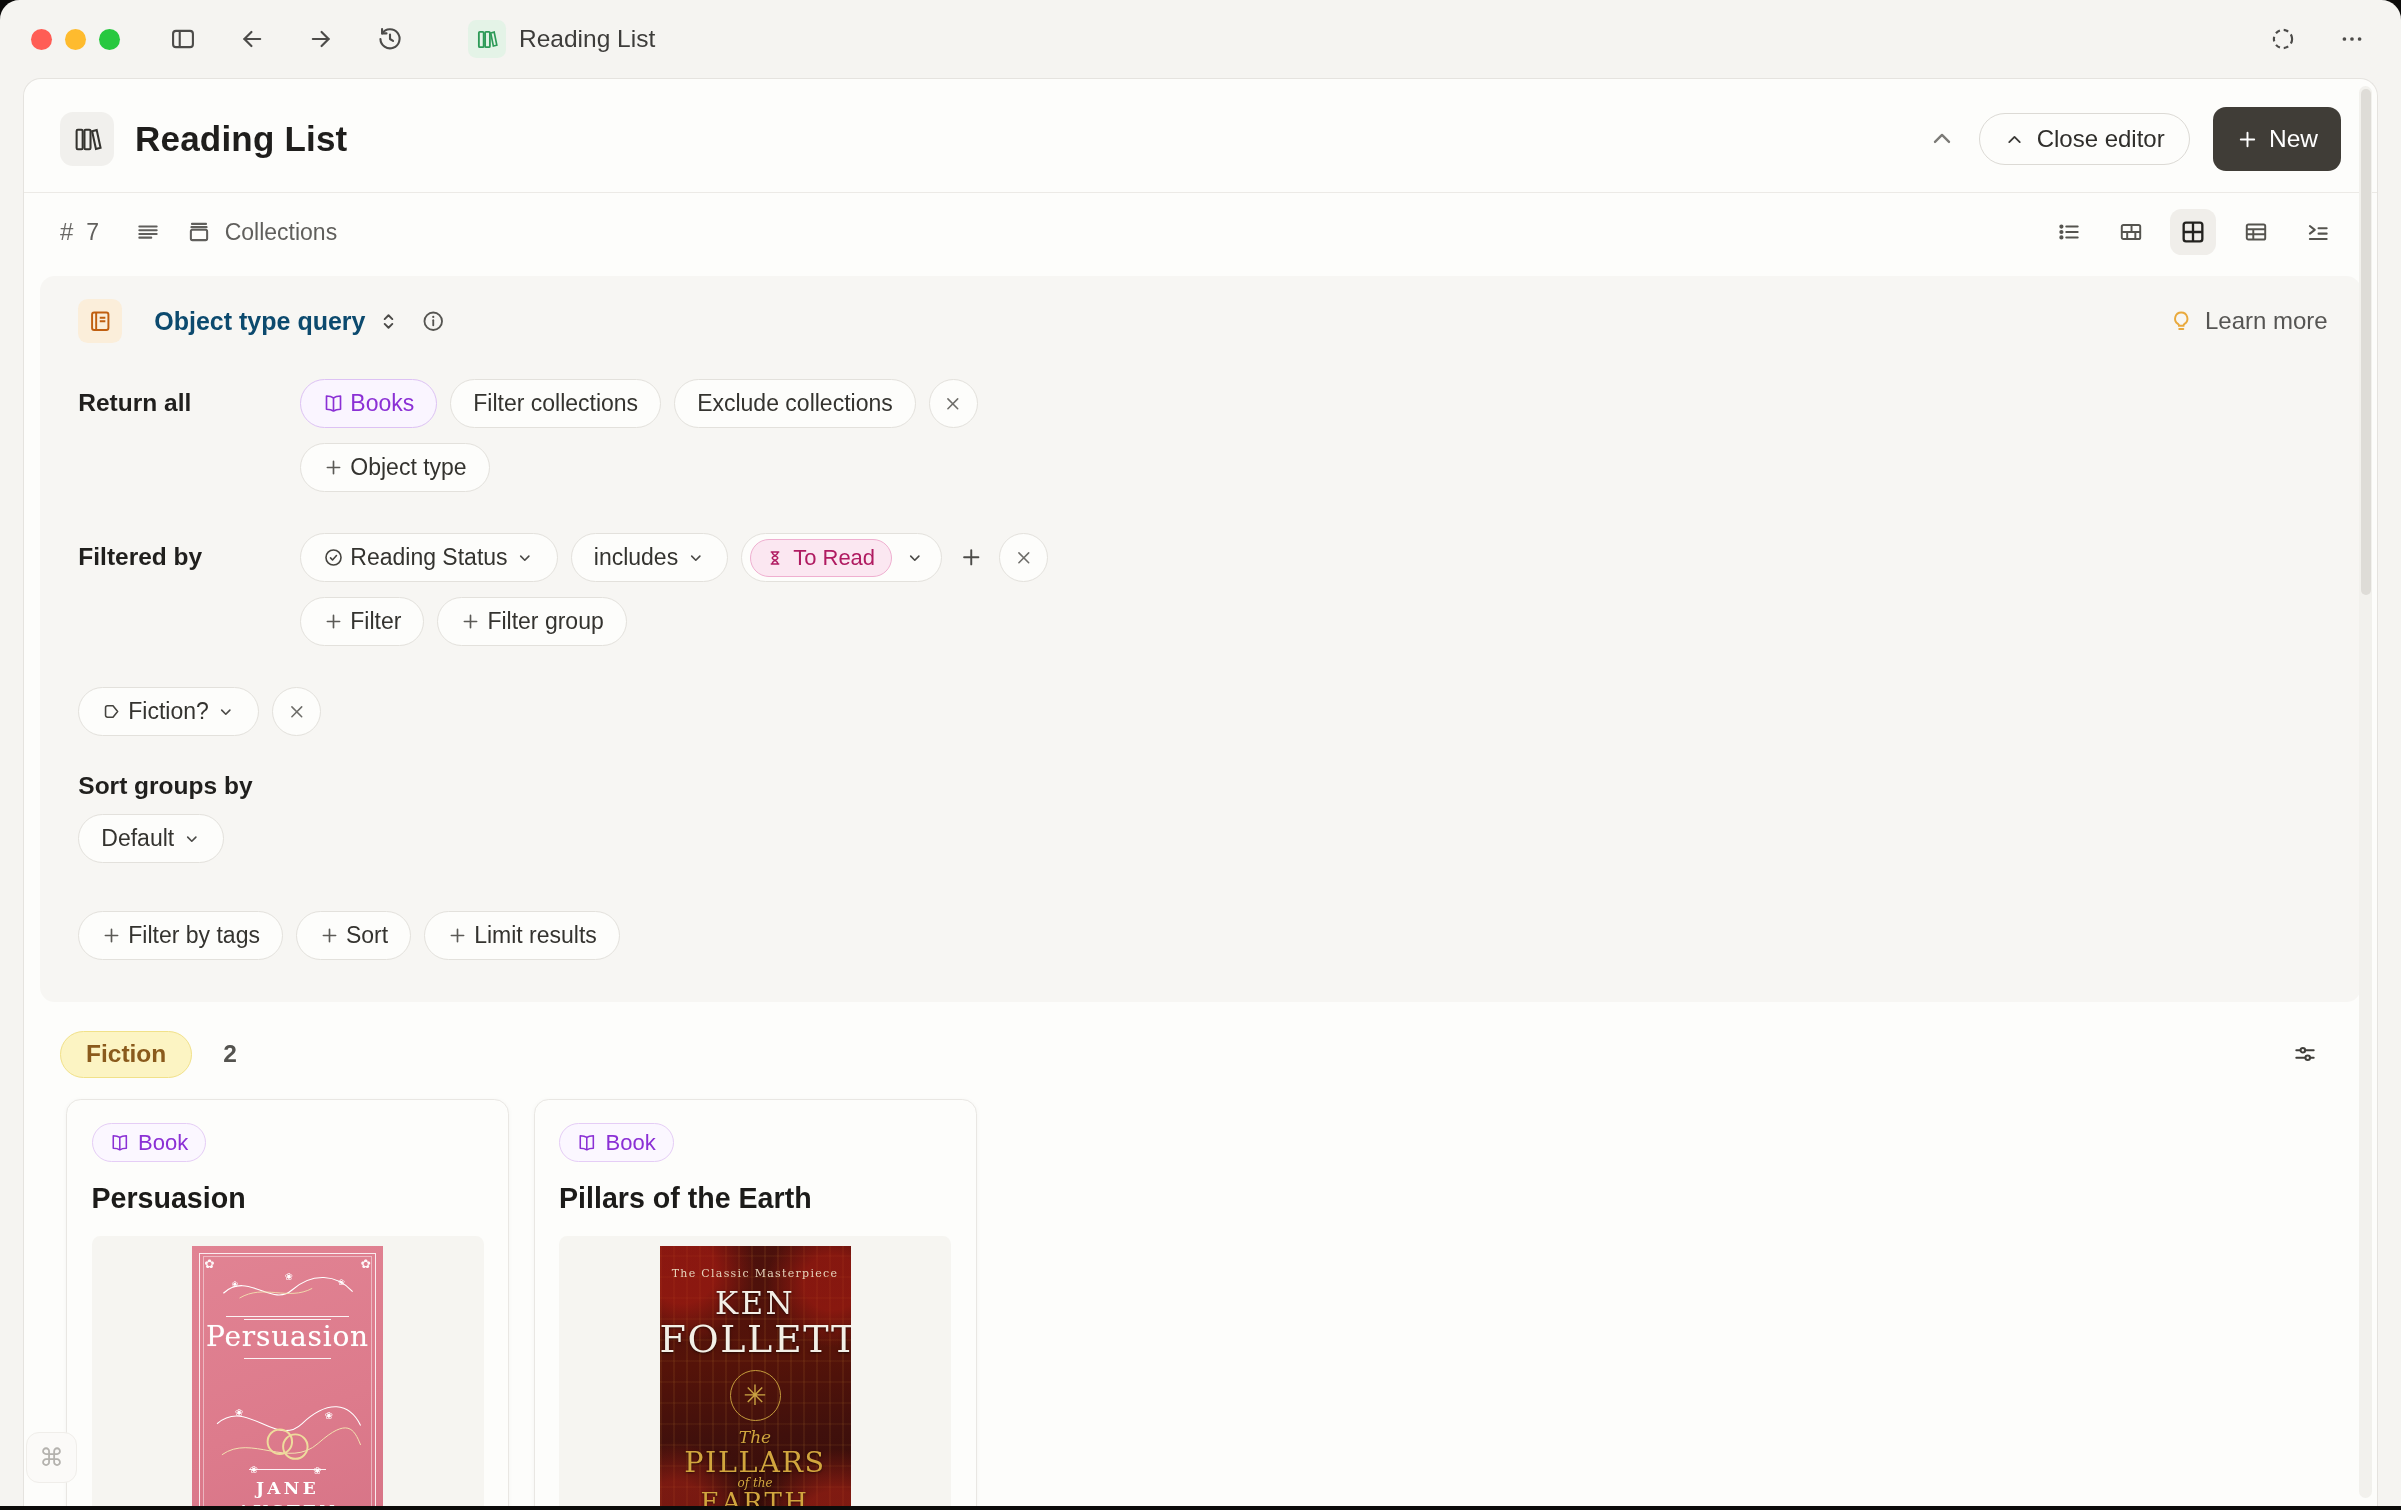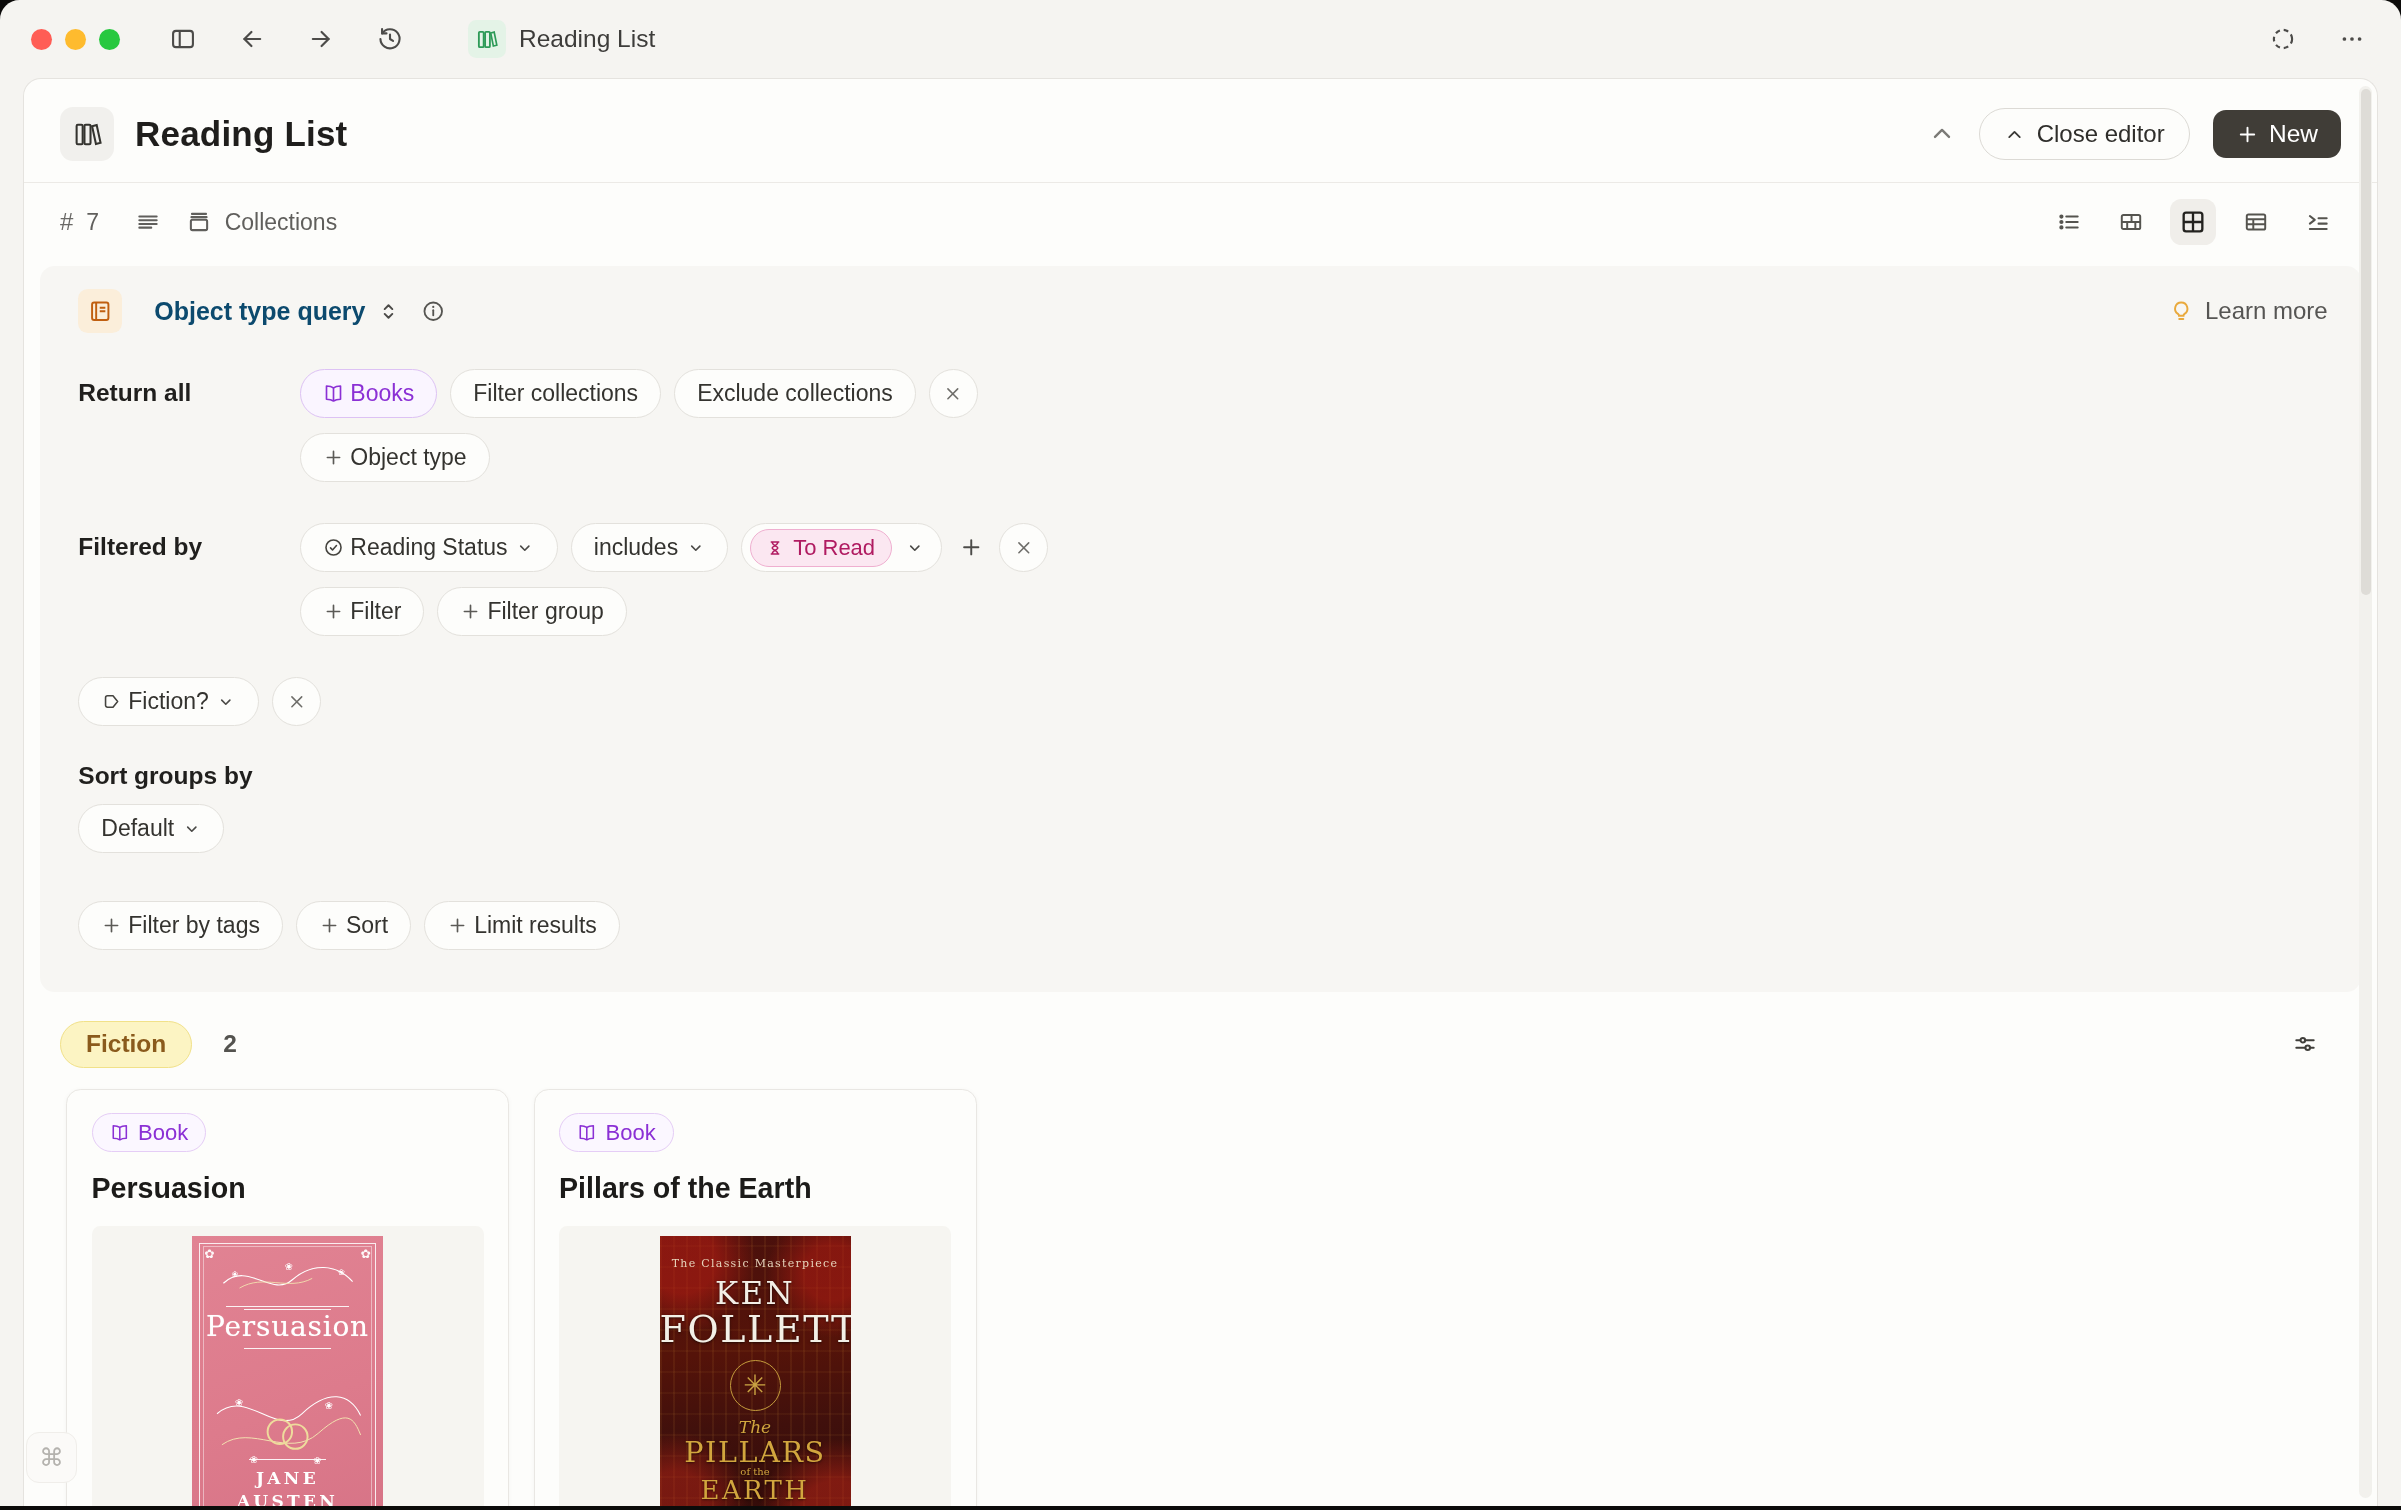--- a/index.html
+++ b/index.html
@@ -19,21 +19,21 @@
 
   
   .content { position:absolute; left:23px; right:23px; top:78px; bottom:0; background:#fdfdfb; border:1.6px solid #e5e3df; border-bottom:none; border-radius:18px 18px 0 0; }
 
   .page-header { display:flex; align-items:center; padding:28px 36px 21px 36px; }
   .ph-ico { width:54px; height:54px; border-radius:13px; background:#f1f0ed; display:flex; align-items:center; justify-content:center; color:#34332f; }
   .page-title { font-size:35px; font-weight:700; color:#1f1e1c; margin-left:21px; letter-spacing:0.2px; }
   .ph-right { margin-left:auto; display:flex; align-items:center; gap:23px; }
   .collapse-caret { color:#7b7a76; display:flex; }
   .btn-outline { display:flex; align-items:center; gap:11.4px; height:52px; padding:0 24.5px; border:1.6px solid #dcdad5; border-radius:26px; background:#fdfdfb; font-size:24px; color:#2f2e2b; }
-  .btn-dark { display:flex; align-items:center; gap:9.8px; height:48px; padding:0 23px; border:none; border-radius:13px; background:#403d37; font-size:24.5px; color:#fff; }
+  .btn-dark { display:flex; align-items:center; gap:9.8px; height:64px; padding:0 23px; border:none; border-radius:13px; background:#403d37; font-size:24.5px; color:#fff; }
 
   .divider { border-top:1.6px solid #eceae6; }
 
   
   .toolbar { display:flex; align-items:center; padding:16.3px 36px; }
   .tl-group { display:flex; align-items:center; gap:13px; color:#605f5c; font-size:23px; }
   .hash { font-size:24px; color:#6a6966; }
   .tl-sep { width:36px; }
   .views { margin-left:auto; display:flex; align-items:center; gap:16.3px; color:#55544f; }
   .view-btn { width:46px; height:46px; display:flex; align-items:center; justify-content:center; border-radius:11.4px; }
@@ -103,21 +103,21 @@
       repeating-linear-gradient(0deg, rgba(205,140,50,.07) 0 1.6px, transparent 1.6px 21px),
       linear-gradient(175deg,#4a100c 0%,#551309 38%,#40100c 62%,#2e0a08 100%); }
   .k-tagline { margin-top:21px; font-family:"DejaVu Serif","Liberation Serif",serif; font-size:11px; letter-spacing:1.3px; color:#e7d6bd; }
   .k-author { margin-top:8.2px; font-family:"DejaVu Serif","Liberation Serif",serif; color:#f3efe6; line-height:1.02; text-shadow:0 0.8px 2.4px rgba(0,0,0,.6); }
   .k-author .l1 { font-size:31px; letter-spacing:2.4px; }
   .k-author .l2 { font-size:38px; letter-spacing:1.6px; }
   .k-rosette { margin:11.4px auto 0 auto; width:51px; height:51px; border:1.6px solid #c49b3c; border-radius:50%; display:flex; align-items:center; justify-content:center; color:#c9a342; font-size:28px; }
   .k-title { margin-top:8.2px; font-family:"DejaVu Serif","Liberation Serif",serif; color:#d2a63e; text-shadow:0 0.8px 2.4px rgba(0,0,0,.55); line-height:1.05; }
   .k-title .s1 { font-size:17px; font-style:italic; }
   .k-title .s2 { font-size:28.6px; letter-spacing:1.6px; }
-  .k-title .s3 { font-size:10px; }
+  .k-title .s3 { font-size:12px; font-style:italic; }
   .k-title .s4 { font-size:26px; letter-spacing:2.4px; }
 
   
   .scroll-track { position:absolute; top:6.5px; bottom:8.2px; right:4.9px; width:13px; background:#f2f1ed; border-radius:6.5px; }
   .scroll-thumb { position:absolute; top:3.3px; left:1.6px; width:9.8px; height:506px; background:#dedcd7; border-radius:4.9px; }
   .cmd-btn { position:absolute; left:26px; bottom:23px; width:51px; height:51px; border-radius:13px; background:#fbfaf8; border:1.6px solid #f0eeea; display:flex; align-items:center; justify-content:center; font-size:24.5px; color:#b4b2ae; }
 
   svg { display:block; }
 </style>
 </head>

